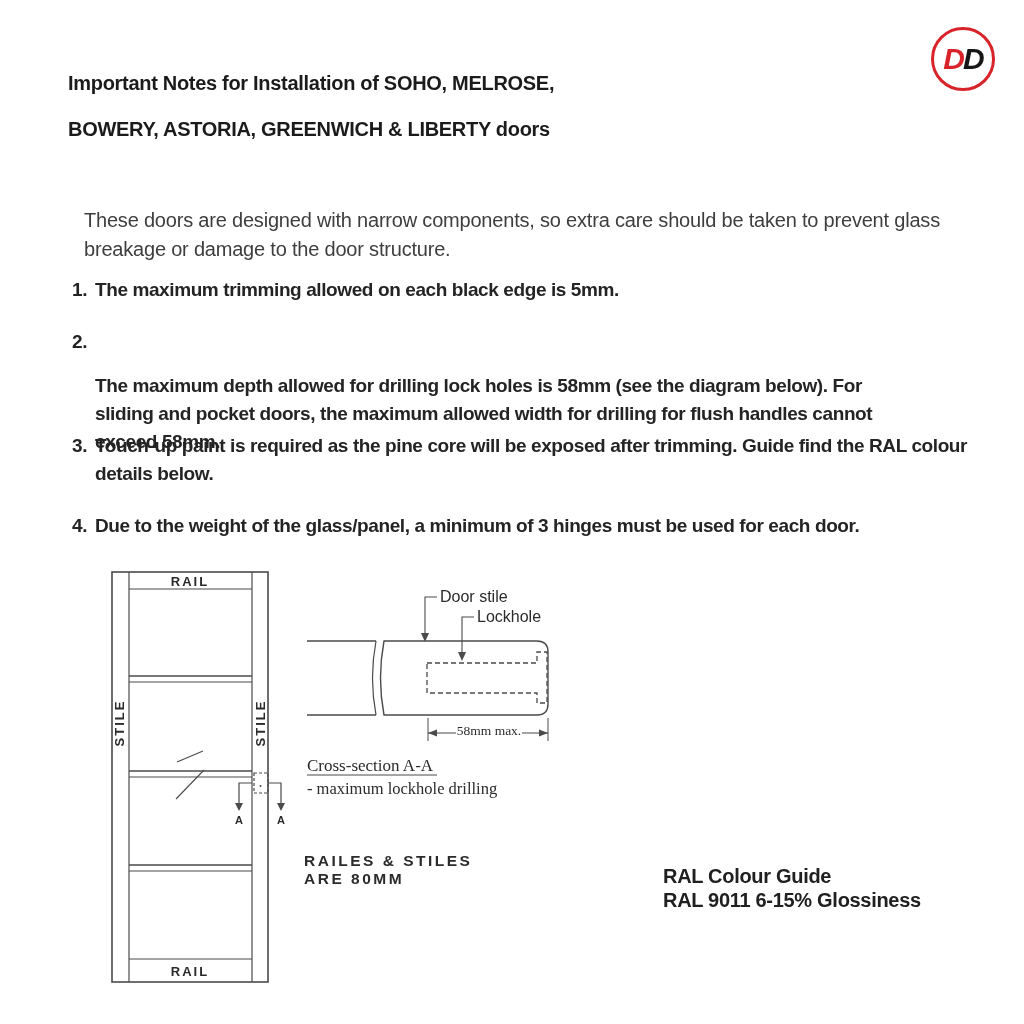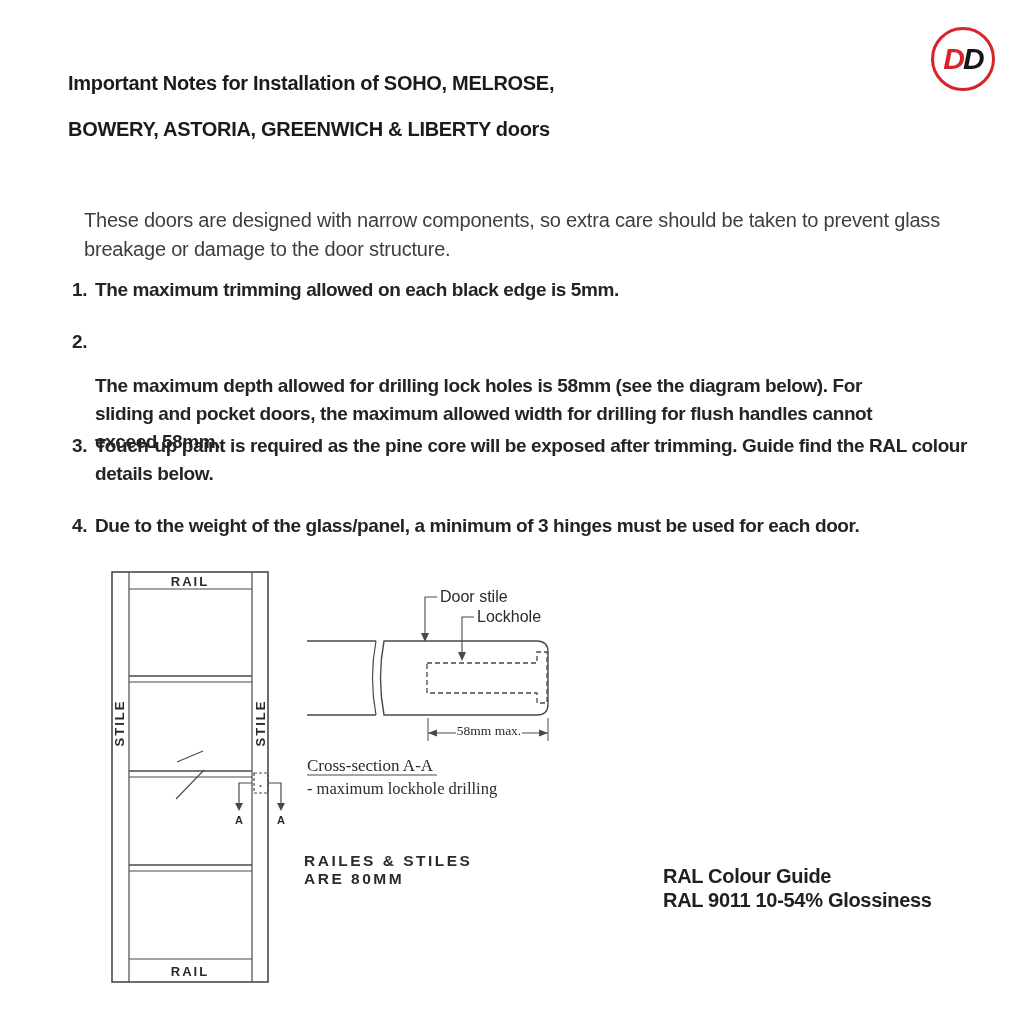--- a/index.html
+++ b/index.html
@@ -142,16 +142,16 @@
       <line x1="247" y1="220" x2="377" y2="220" stroke-width="1.1"></line>
       <text class="dserif" x="247" y="239" font-size="16.5" fill="#2a2a2a">- maximum lockhole drilling</text>
 
       <text class="dsans" x="244" y="311" font-size="15.5" font-weight="700" letter-spacing="2.5" fill="#333">RAILES &amp; STILES</text>
       <text class="dsans" x="244" y="329" font-size="15.5" font-weight="700" letter-spacing="2.5" fill="#333">ARE 80MM</text>
     </g>
   </svg>
 
   <div class="ral">
     <div class="bold">RAL Colour Guide</div>
-    <div class="bold">RAL 9011 10-54% Glossiness</div>
+    <div class="bold">RAL 9011 6-15% Glossiness</div>
   </div>
 
 </div>
 
 </body></html>

